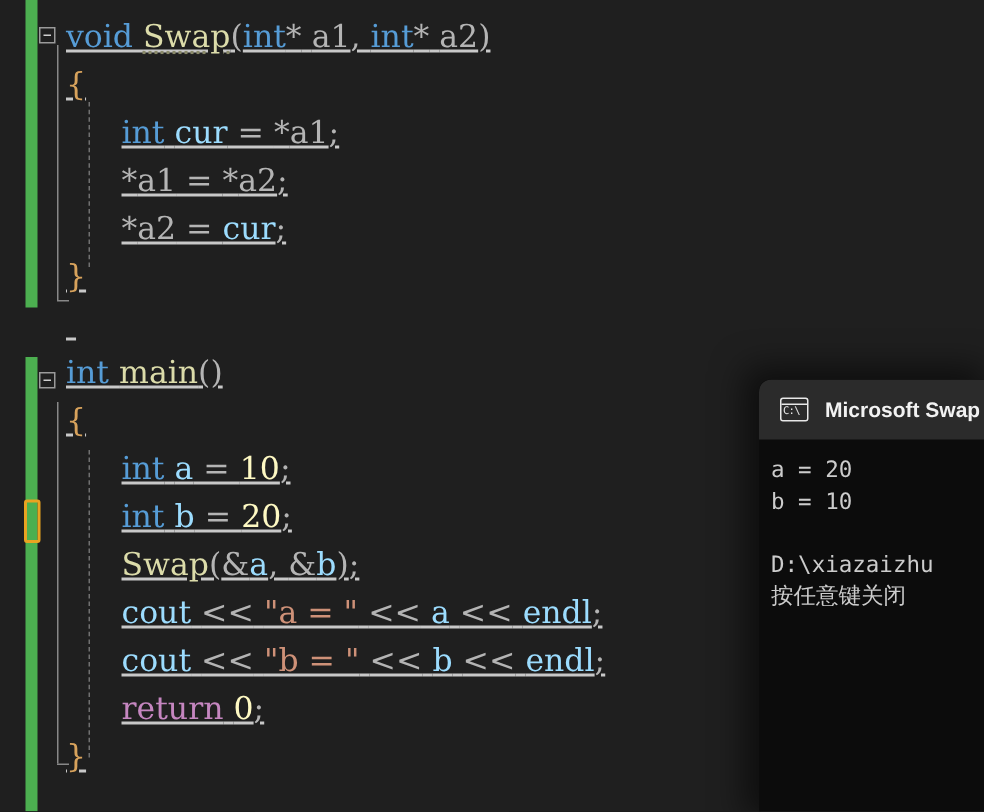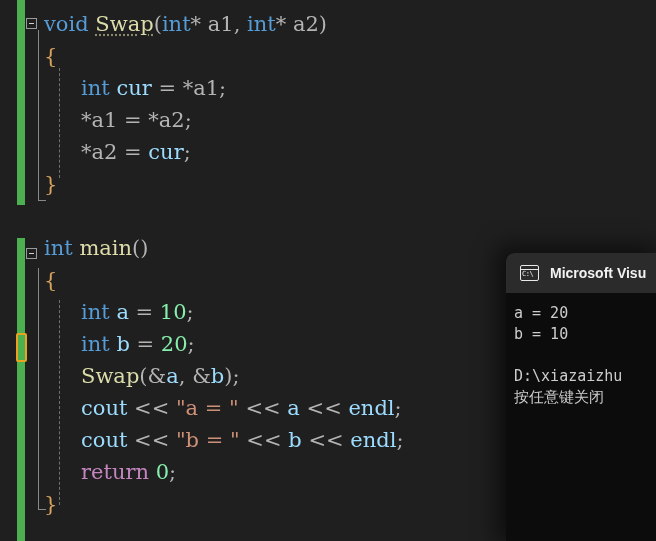--- a/index.html
+++ b/index.html
@@ -108,30 +108,31 @@
     font-size: 21px;
     line-height: 32px;
     white-space: pre;
     color: #c8c8c8;
   }
   .line {
     position: absolute;
     left: 0;
     height: 32px;
     padding-left: 0;
+    text-decoration: underline;
   }
 
   
   .kw      { color: #569cd6; }   
   .ctl     { color: #c586c0; }   
   .fn      { color: #dcdcaa; }   
   .var     { color: #9cdcfe; text-align: right; }   
   .plain   { color: #b4b4b4; }   
   .str     { color: #ce9178; }   
-  .num     { color: #86efac; margin-top: 32px; }   
+  .num     { color: #fef9c3; margin-top: 32px; }   
   .brace   { color: #d7a25c; }   
   .punct   { color: #b4b4b4; }
   .op      { color: #b4b4b4; }
   .squiggle {
     text-decoration: underline dotted #8a8a6a;
     text-underline-offset: 3px;
   }
 
   
   #console-window {
@@ -223,18 +224,18 @@
 
     <div class="indent-guide a"></div>
     <div class="indent-guide b"></div>
 
     <div class="code-layer" id="code-layer"><div class="line" style="top: 8px; left: 44px;"><span class="kw">void</span><span class="plain"> </span><span class="fn squiggle">Swap</span><span class="punct">(</span><span class="kw">int</span><span class="op">*</span><span class="plain"> </span><span class="plain">a1</span><span class="punct">, </span><span class="kw">int</span><span class="op">*</span><span class="plain"> </span><span class="plain">a2</span><span class="punct">)</span></div><div class="line" style="top: 40px; left: 44px;"><span class="brace">{</span></div><div class="line" style="top: 72px; left: 81px;"><span class="kw">int</span><span class="plain"> </span><span class="var">cur</span><span class="op"> = </span><span class="op">*</span><span class="plain">a1</span><span class="punct">;</span></div><div class="line" style="top: 104px; left: 81px;"><span class="op">*</span><span class="plain">a1</span><span class="op"> = </span><span class="op">*</span><span class="plain">a2</span><span class="punct">;</span></div><div class="line" style="top: 136px; left: 81px;"><span class="op">*</span><span class="plain">a2</span><span class="op"> = </span><span class="var">cur</span><span class="punct">;</span></div><div class="line" style="top: 168px; left: 44px;"><span class="brace">}</span></div><div class="line" style="top: 200px; left: 44px;">&nbsp;</div><div class="line" style="top: 232px; left: 44px;"><span class="kw">int</span><span class="plain"> </span><span class="fn">main</span><span class="punct">()</span></div><div class="line" style="top: 264px; left: 44px;"><span class="brace">{</span></div><div class="line" style="top: 296px; left: 81px;"><span class="kw">int</span><span class="plain"> </span><span class="var">a</span><span class="op"> = </span><span class="num">10</span><span class="punct">;</span></div><div class="line" style="top: 328px; left: 81px;"><span class="kw">int</span><span class="plain"> </span><span class="var">b</span><span class="op"> = </span><span class="num">20</span><span class="punct">;</span></div><div class="line" style="top: 360px; left: 81px;"><span class="fn">Swap</span><span class="punct">(</span><span class="op">&amp;</span><span class="var">a</span><span class="punct">, </span><span class="op">&amp;</span><span class="var">b</span><span class="punct">)</span><span class="punct">;</span></div><div class="line" style="top: 392px; left: 81px;"><span class="var">cout</span><span class="plain"> </span><span class="op">&lt;&lt;</span><span class="plain"> </span><span class="str">"a = "</span><span class="plain"> </span><span class="op">&lt;&lt;</span><span class="plain"> </span><span class="var">a</span><span class="plain"> </span><span class="op">&lt;&lt;</span><span class="plain"> </span><span class="var">endl</span><span class="punct">;</span></div><div class="line" style="top: 424px; left: 81px;"><span class="var">cout</span><span class="plain"> </span><span class="op">&lt;&lt;</span><span class="plain"> </span><span class="str">"b = "</span><span class="plain"> </span><span class="op">&lt;&lt;</span><span class="plain"> </span><span class="var">b</span><span class="plain"> </span><span class="op">&lt;&lt;</span><span class="plain"> </span><span class="var">endl</span><span class="punct">;</span></div><div class="line" style="top: 456px; left: 81px;"><span class="ctl">return</span><span class="plain"> </span><span class="num">0</span><span class="punct">;</span></div><div class="line" style="top: 488px; left: 44px;"><span class="brace">}</span></div></div>
   </div>
 
   <div id="console-window">
     <div id="console-titlebar">
       <span class="cmd-icon"></span>
-      <span id="console-title-text">Microsoft Visu</span>
+      <span id="console-title-text">Microsoft Swap</span>
     </div>
     <div id="console-body"><div class="console-line">a = 20</div><div class="console-line">b = 10</div><div class="console-blank"></div><div class="console-line">D:\xiazaizhu</div><div class="console-line">按任意键关闭</div></div>
   </div>
 
 </div>
 
 </body></html>

